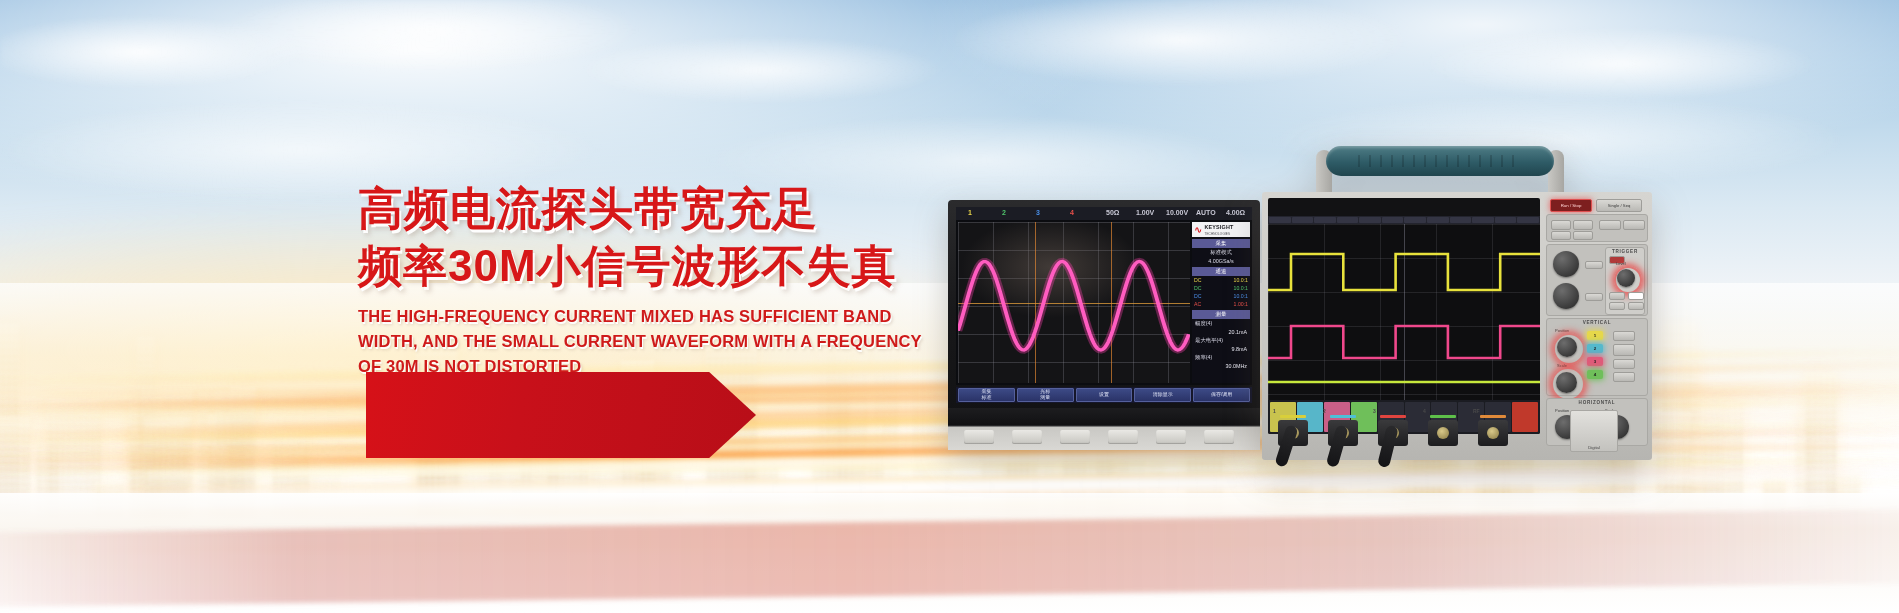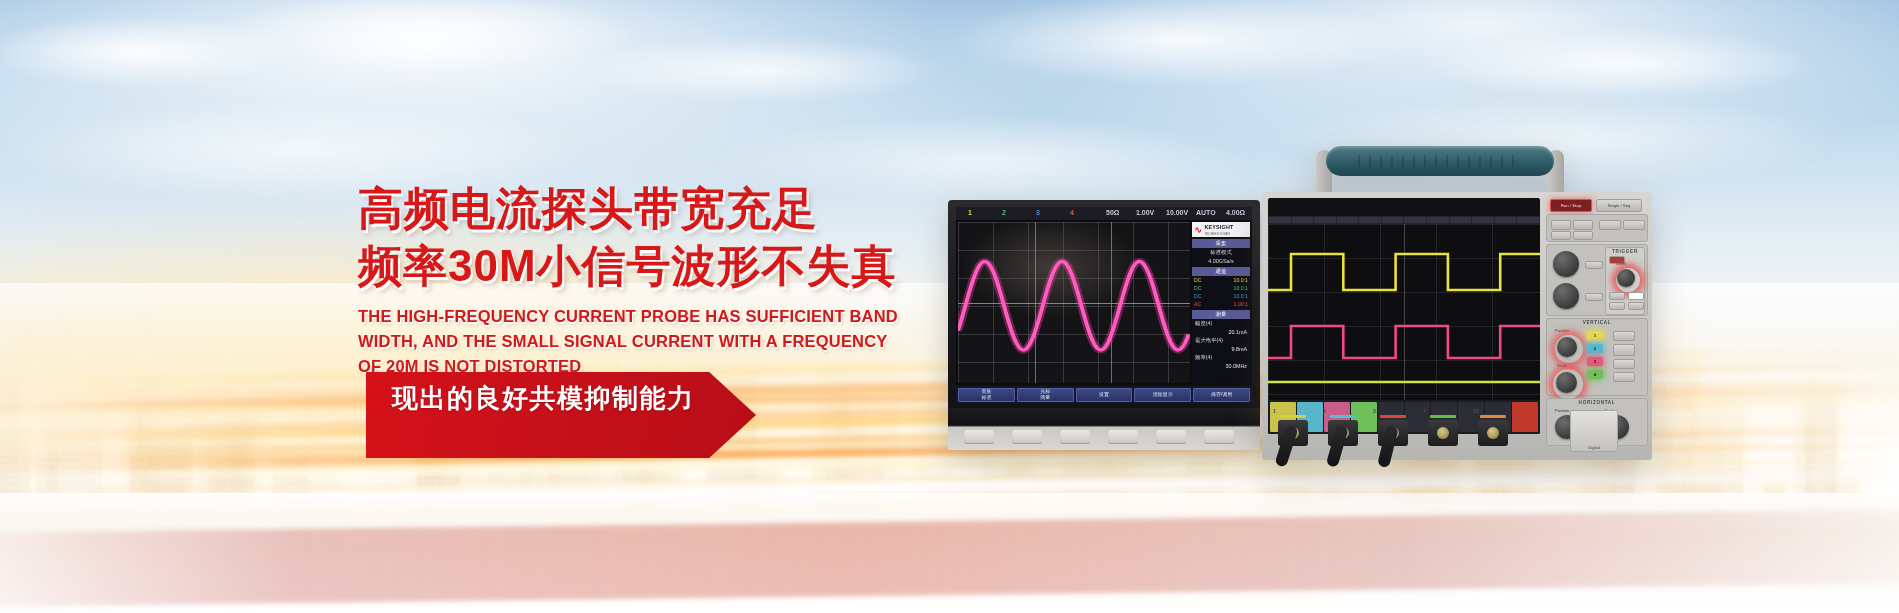--- a/index.html
+++ b/index.html
@@ -351,31 +351,30 @@
     <div class="beam"></div>
     <div class="beam2"></div>
     <div class="road"></div>
     <div class="roadlines"></div>
   </div>
 
   <div class="copy">
     <div class="h1">高频电流探头带宽充足</div>
     <div class="h1 l2">频率30M小信号波形不失真</div>
     <div class="en">
-      <div>THE HIGH-FREQUENCY CURRENT PROBE HAS SUFFICIENT BAND</div>
-      <div>WIDTH, AND THE SMALL SIGNAL CURRENT WITH A FREQUENCY</div>
-      <div>OF 20M IS NOT DISTORTED</div>
+      <div>THE HIGH-FREQUENCY CURRENT MIXED HAS SUFFICIENT BAND</div>
+      <div>WIDTH, AND THE SMALL CURRENT WAVEFORM WITH A FREQUENCY</div>
+      <div>OF 30M IS NOT DISTORTED</div>
     </div>
   </div>
 
   <div class="ribbonwrap">
     <div class="ribbon-shadow"></div>
     <div class="ribbon"></div>
     <div class="rb-txt">
-      <div class="r2">现出的良好共模抑制能力</div>
     </div>
   </div>
 
   <div class="scopeA">
     <div class="bezel"></div>
     <div class="panel">
       <div class="topbar" id="ksTop">
           <span class="chlbl" style="left: 12px; color: rgb(232, 212, 74);">1</span>
           <span class="chlbl" style="left: 46px; color: rgb(79, 196, 107);">2</span>
           <span class="chlbl" style="left: 80px; color: rgb(74, 143, 232);">3</span>

